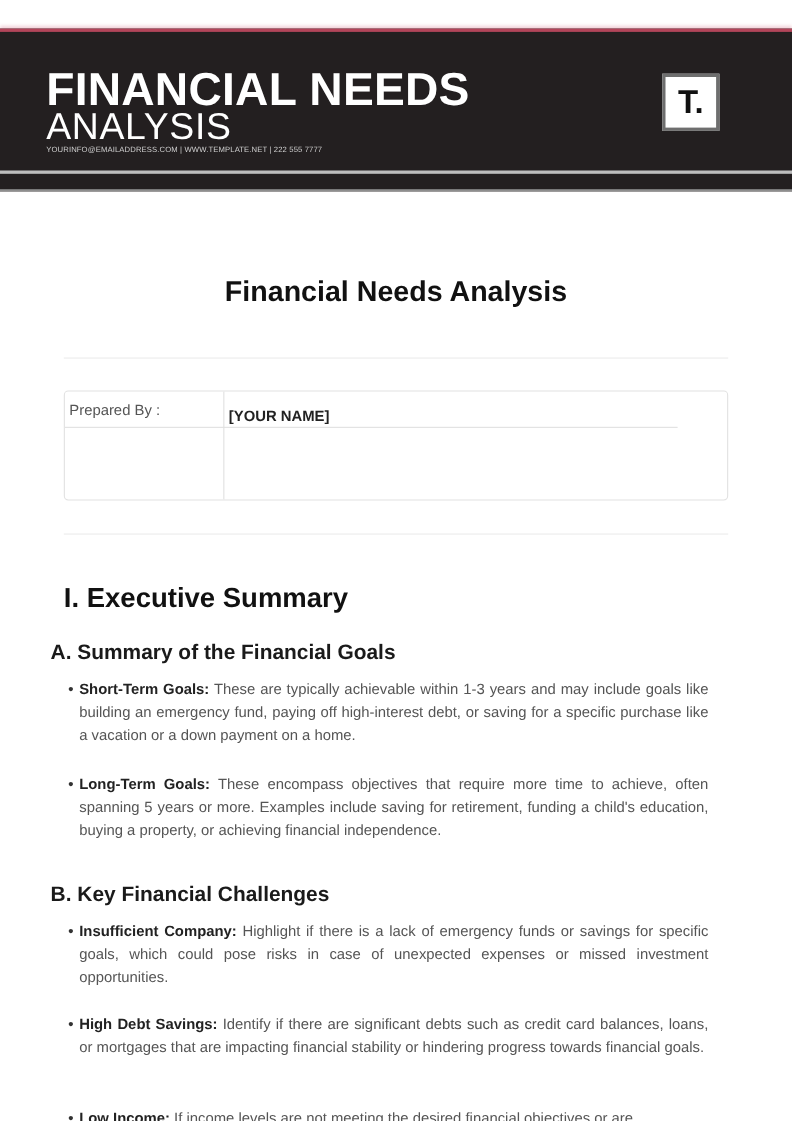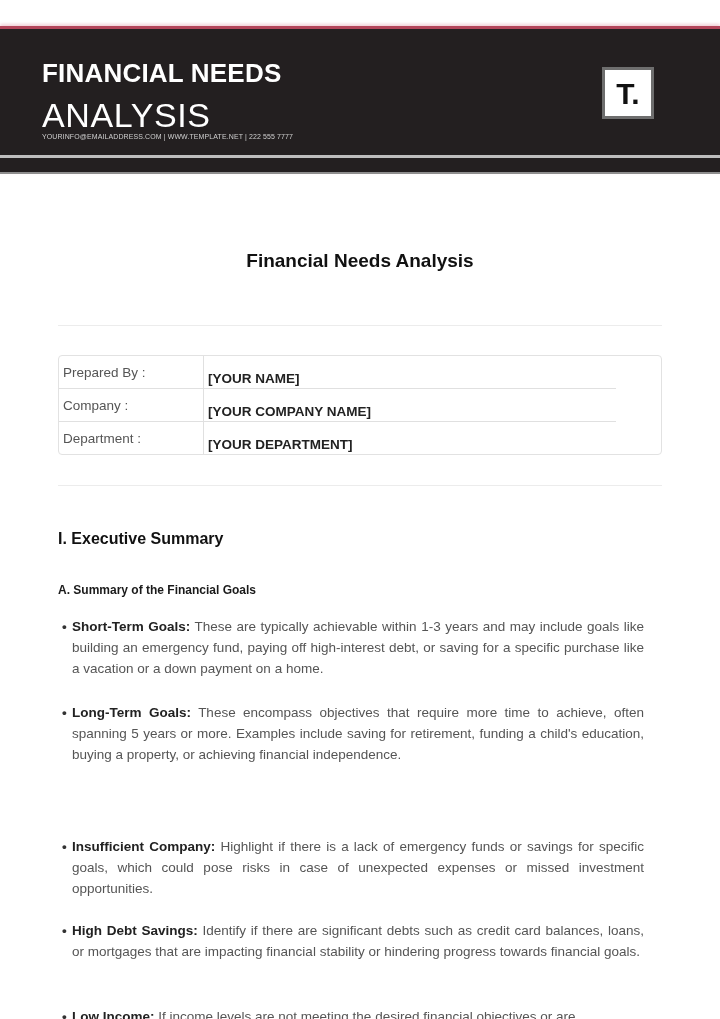--- a/index.html
+++ b/index.html
@@ -21,21 +21,21 @@
       width: 720px;
       height: 148px;
       background: #231f20;
       border-top: 3px solid #b3455a;
       box-shadow: 0 -2px 3px rgba(214,120,140,0.35);
     }
     .banner-title-1 {
       position: absolute;
       left: 42px;
       top: 31px;
-      font-size: 26px;
+      font-size: 42px;
       font-weight: 700;
       color: #ffffff;
       letter-spacing: 0.2px;
       line-height: 1;
     }
     .banner-title-2 {
       position: absolute;
       left: 42px;
       top: 69px;
       font-size: 34px;
@@ -89,21 +89,21 @@
       margin-top: 1px;
     }
 
     
     .doc-title {
       position: absolute;
       top: 250px;
       left: 0;
       width: 720px;
       text-align: center;
-      font-size: 19px;
+      font-size: 26px;
       font-weight: 700;
       color: #111;
     }
     .divider {
       position: absolute;
       left: 58px;
       width: 604px;
       height: 1px;
       background: #ececec;
     }
@@ -153,28 +153,28 @@
       top: 0;
       width: 1px;
       height: 100%;
       background: #e0e0e0;
     }
 
     
     .h1 {
       position: absolute;
       left: 58px;
-      font-size: 16px;
+      font-size: 25px;
       font-weight: 700;
       color: #111;
     }
     .h2 {
       position: absolute;
-      left: 58px;
-      font-size: 12px;
+      left: 46px;
+      font-size: 19px;
       font-weight: 700;
       color: #1a1a1a;
     }
     .bullet {
       position: absolute;
       left: 62px;
       width: 582px;
       font-size: 13.5px;
       line-height: 21px;
       color: #555;
@@ -212,47 +212,39 @@
   <div class="doc-title">Financial Needs Analysis</div>
   <div class="divider" style="top:325px;"></div>
 
   <div class="info-table">
     <div class="info-vline"></div>
     <div class="info-row" style="top:0;">
       <span class="info-label">Prepared By :</span>
       <span class="info-value">[YOUR NAME]</span>
       <div class="sep"></div>
     </div>
-    <div class="info-row" style="top:33px;">
-      <span class="info-label">Company :</span>
-      <span class="info-value">[YOUR COMPANY NAME]</span>
-      <div class="sep"></div>
-    </div>
-    <div class="info-row" style="top:66px;">
-      <span class="info-label">Department :</span>
-      <span class="info-value">[YOUR DEPARTMENT]</span>
-    </div>
   </div>
 
   <div class="divider" style="top:485px;"></div>
 
   <div class="h1" style="top:530px;">I. Executive Summary</div>
 
   <div class="h2" style="top:583px;">A. Summary of the Financial Goals</div>
 
   <div class="bullet" style="top:616px;">
     <span class="dot">•</span>
     <span class="term">Short-Term Goals:</span><span> These are typically achievable within 1-3 years and may include goals like building an emergency fund, paying off high-interest debt, or saving for a specific purchase like a vacation or a down payment on a home.</span>
   </div>
 
   <div class="bullet" style="top:702px;">
     <span class="dot">•</span>
     <span class="term">Long-Term Goals:</span><span> These encompass objectives that require more time to achieve, often spanning 5 years or more. Examples include saving for retirement, funding a child's education, buying a property, or achieving financial independence.</span>
   </div>
 
+  <div class="h2" style="top:803px;">B. Key Financial Challenges</div>
 
   <div class="bullet" style="top:836px;">
     <span class="dot">•</span>
     <span class="term">Insufficient Company:</span><span> Highlight if there is a lack of emergency funds or savings for specific goals, which could pose risks in case of unexpected expenses or missed investment opportunities.</span>
   </div>
 
   <div class="bullet" style="top:920px;">
     <span class="dot">•</span>
     <span class="term">High Debt Savings:</span><span> Identify if there are significant debts such as credit card balances, loans, or mortgages that are impacting financial stability or hindering progress towards financial goals.</span>
   </div>

